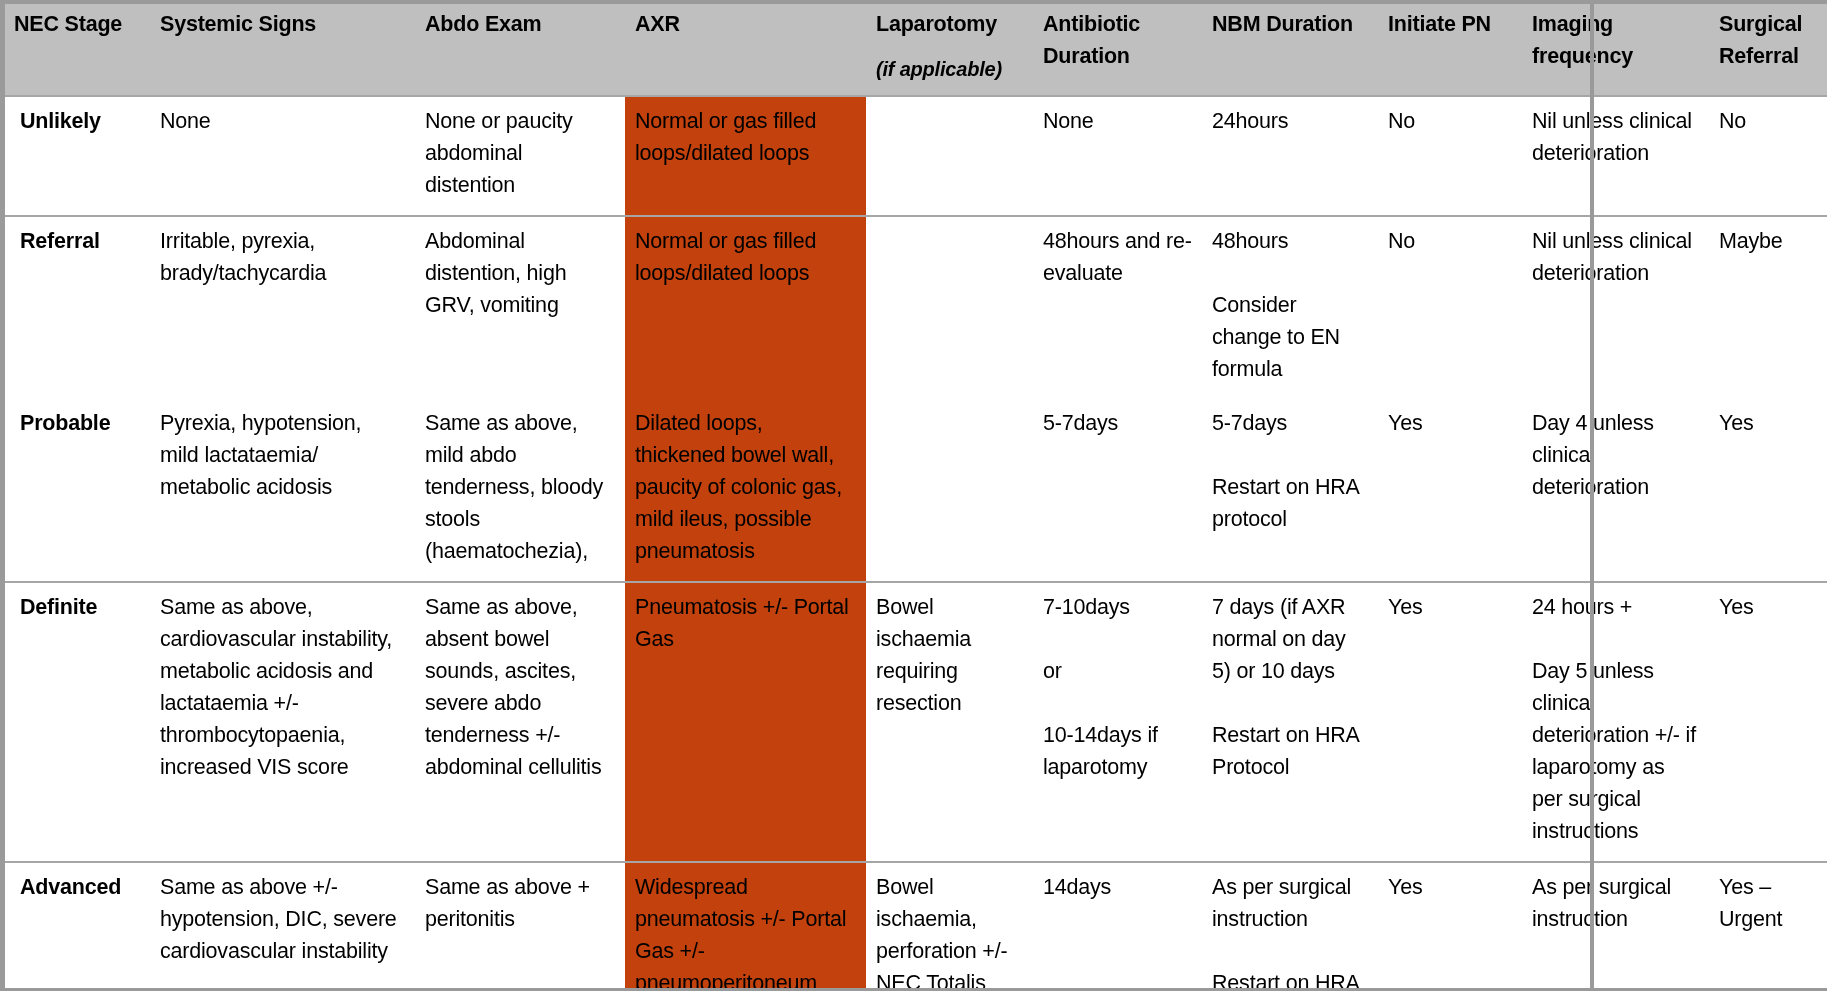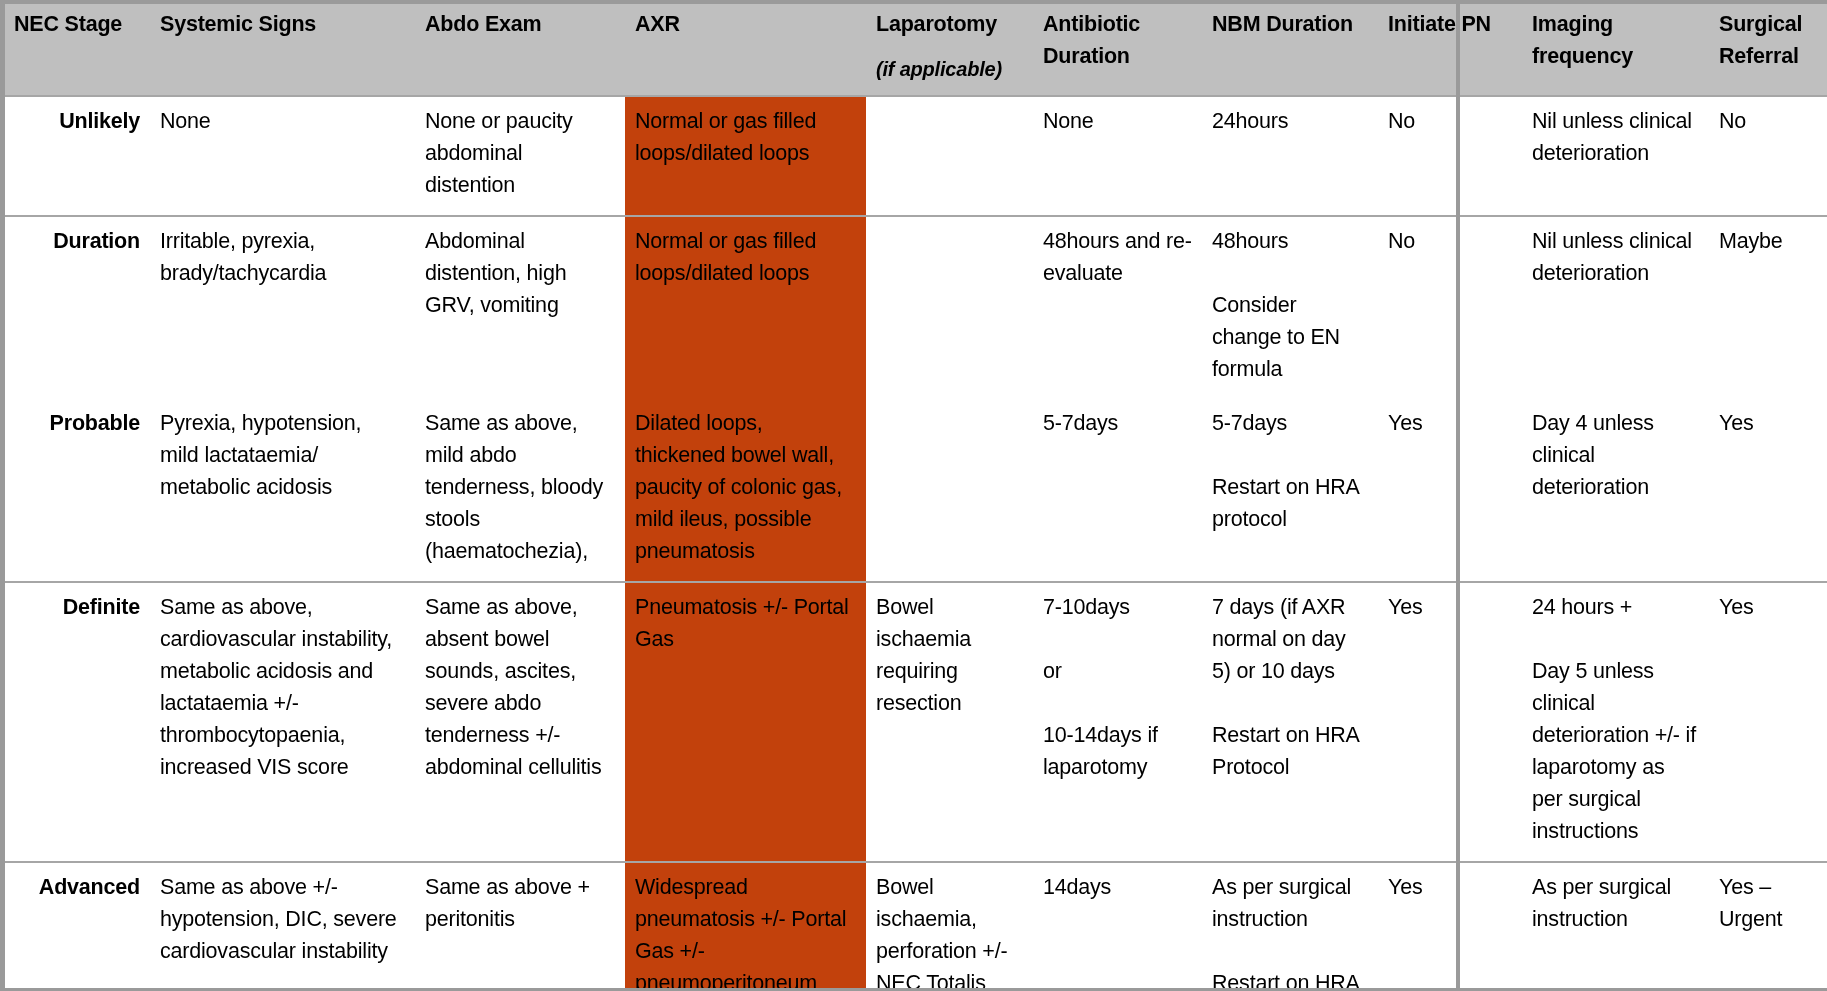--- a/index.html
+++ b/index.html
@@ -9,21 +9,21 @@
   }
   body {
     width: 1827px;
     height: 991px;
     font-family: "Liberation Sans", sans-serif;
     color: #000000;
     overflow: hidden;
   }
 
   .table-wrap {
-    width: 1460px;
+    width: 1594px;
     height: 991px;
     box-sizing: border-box;
     position: relative;
   }
 
   table.nec-table {
     width: 1827px;
     border-collapse: collapse;
     table-layout: fixed;
     font-size: 21.5px;
@@ -64,21 +64,20 @@
     background: #ffffff;
     letter-spacing: -0.2px;
     word-wrap: break-word;
   }
   tbody tr.no-rule > td {
     border-top: none;
   }
   tbody td.stage {
     font-weight: bold;
     padding-left: 20px;
-    text-align: right;
   }
   tbody td.axr {
     background: #c2410c;
     border-top-color: transparent;
   }
   tbody tr.ruled > td.axr {
     border-top: 2px solid #a6a6a6;
   }
 
   
@@ -210,21 +209,21 @@
           </td>
         <td>
             <span class="para">Nil unless clinical deterioration</span>
           </td>
         <td>
             <span class="para">No</span>
           </td>
       </tr>
 
       <tr class="ruled">
-        <td class="stage"><span>Duration</span></td>
+        <td class="stage"><span>Referral</span></td>
         <td>
             <span class="para">Irritable, pyrexia, brady/tachycardia</span>
           </td>
         <td>
             <span class="para">Abdominal distention, high GRV, vomiting</span>
           </td>
         <td class="axr">
             <span class="para">Normal or gas filled loops/dilated loops</span>
           </td>
         <td>

